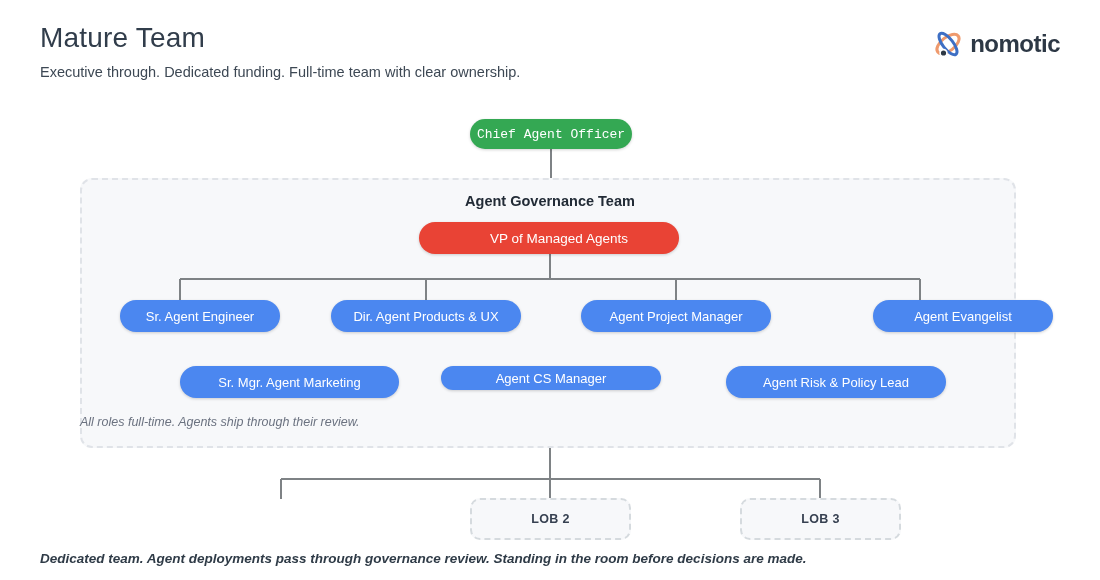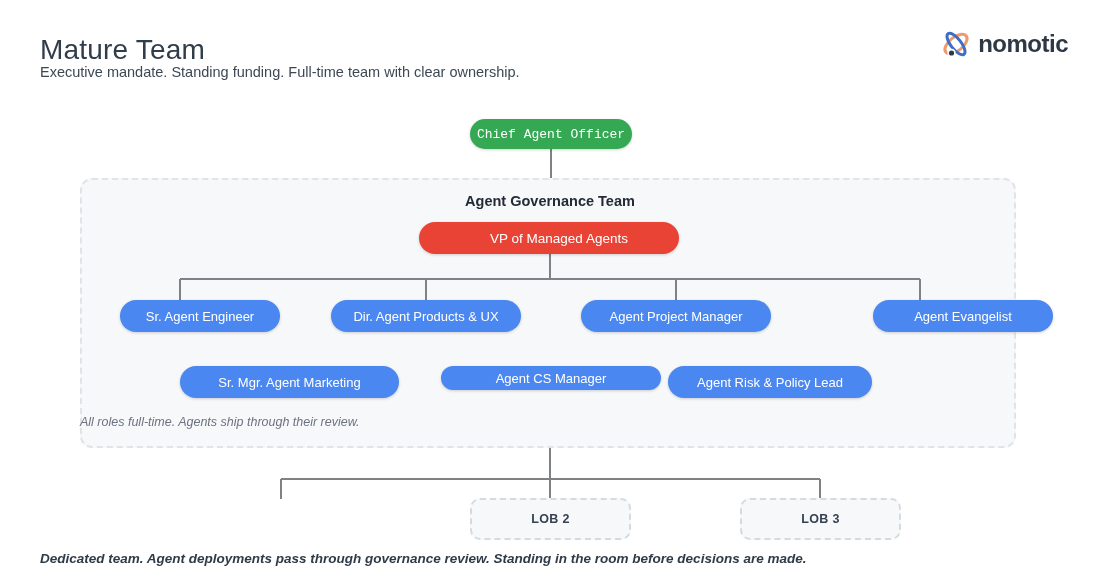--- a/index.html
+++ b/index.html
@@ -5,27 +5,27 @@
   html,body{margin:0;padding:0;background:#ffffff;}
   body{
     font-family:"Liberation Sans","DejaVu Sans",sans-serif;
     width:1100px;height:580px;overflow:hidden;position:relative;
   }
   .canvas{position:absolute;inset:0;width:1100px;height:580px;background:#ffffff;}
 
   
   .page-title{
     position:absolute;left:40px;top:22px;
-    font-size:28px;font-weight:400;color:#313d4b;letter-spacing:.2px;margin-top:12px;
+    font-size:28px;font-weight:400;color:#313d4b;letter-spacing:.2px;
   }
   .page-subtitle{
     position:absolute;left:40px;top:64px;
     font-size:14.5px;font-weight:400;color:#3d4854;
   }
-  .brand{position:absolute;right:32px;top:28px;display:flex;align-items:center;gap:6px;}
+  .brand{position:absolute;right:40px;top:28px;display:flex;align-items:center;gap:6px;}
   .brand-name{
     font-size:24px;font-weight:700;color:var(--brand-text,#2d3845);letter-spacing:-0.5px;
   }
   .brand-icon{width:32px;height:32px;display:block;}
 
   
   svg.connectors{position:absolute;left:0;top:0;z-index:1;pointer-events:none;}
   svg.connectors path{stroke:var(--connector,#7e8285);stroke-width:2;fill:none;}
 
   
@@ -56,21 +56,21 @@
   .node-cao{left:470px;top:119px;width:162px;height:30px;font-family:Liberation Mono, monospace;}
   .node-vp {left:419px;top:222px;width:260px;height:32px;font-size:13.5px;padding-left:20px;}
 
   .node-r1a{left:100px;top:300px;width:160px;height:32px;margin-left:20px;}
   .node-r1b{left:331px;top:300px;width:190px;height:32px;}
   .node-r1c{left:581px;top:300px;width:190px;height:32px;}
   .node-r1d{left:830px;top:300px;width:180px;height:32px;margin-left:43px;}
 
   .node-r2a{left:180px;top:366px;width:219px;height:32px;}
   .node-r2b{left:441px;top:366px;width:220px;height:24px;}
-  .node-r2c{left:668px;top:366px;width:204px;height:32px;}
+  .node-r2c{left:726px;top:366px;width:220px;height:32px;}
 
   .lob{
     position:absolute;top:498px;height:42px;z-index:2;
     background:#f7f8fa;border:2px dashed #d5dade;border-radius:10px;
     display:flex;align-items:center;justify-content:center;
     font-size:12.5px;font-weight:700;color:#374151;box-sizing:border-box;
     letter-spacing:.3px;
   }
   .lob1{left:200px;width:162px;}
   .lob2{left:470px;width:161px;}
@@ -81,21 +81,21 @@
     position:absolute;left:40px;top:551px;
     font-size:13.5px;font-weight:700;font-style:italic;color:#2f3b47;
   }
 </style>
 </head>
 <body>
 
 <div class="canvas">
 
   <div class="page-title">Mature Team</div>
-  <div class="page-subtitle">Executive mandate. Standing funding. Full-time team with clear ownership.</div>
+  <div class="page-subtitle">Executive through. Dedicated funding. Full-time team with clear ownership.</div>
 
   <div class="brand">
     <svg class="brand-icon" viewBox="0 0 32 32">
       <ellipse cx="16" cy="16" rx="13" ry="6.8" fill="none" stroke="#ef9a6d" stroke-width="3" transform="rotate(-38 16 16)"></ellipse>
       <ellipse cx="16" cy="16" rx="13" ry="5.2" fill="none" stroke="#3e6fc4" stroke-width="3" transform="rotate(52 16 16)"></ellipse>
       <circle cx="11.5" cy="25" r="3.4" fill="#2d3845" stroke="#ffffff" stroke-width="1.6"></circle>
     </svg>
     <span class="brand-name">nomotic</span>
   </div>
 

